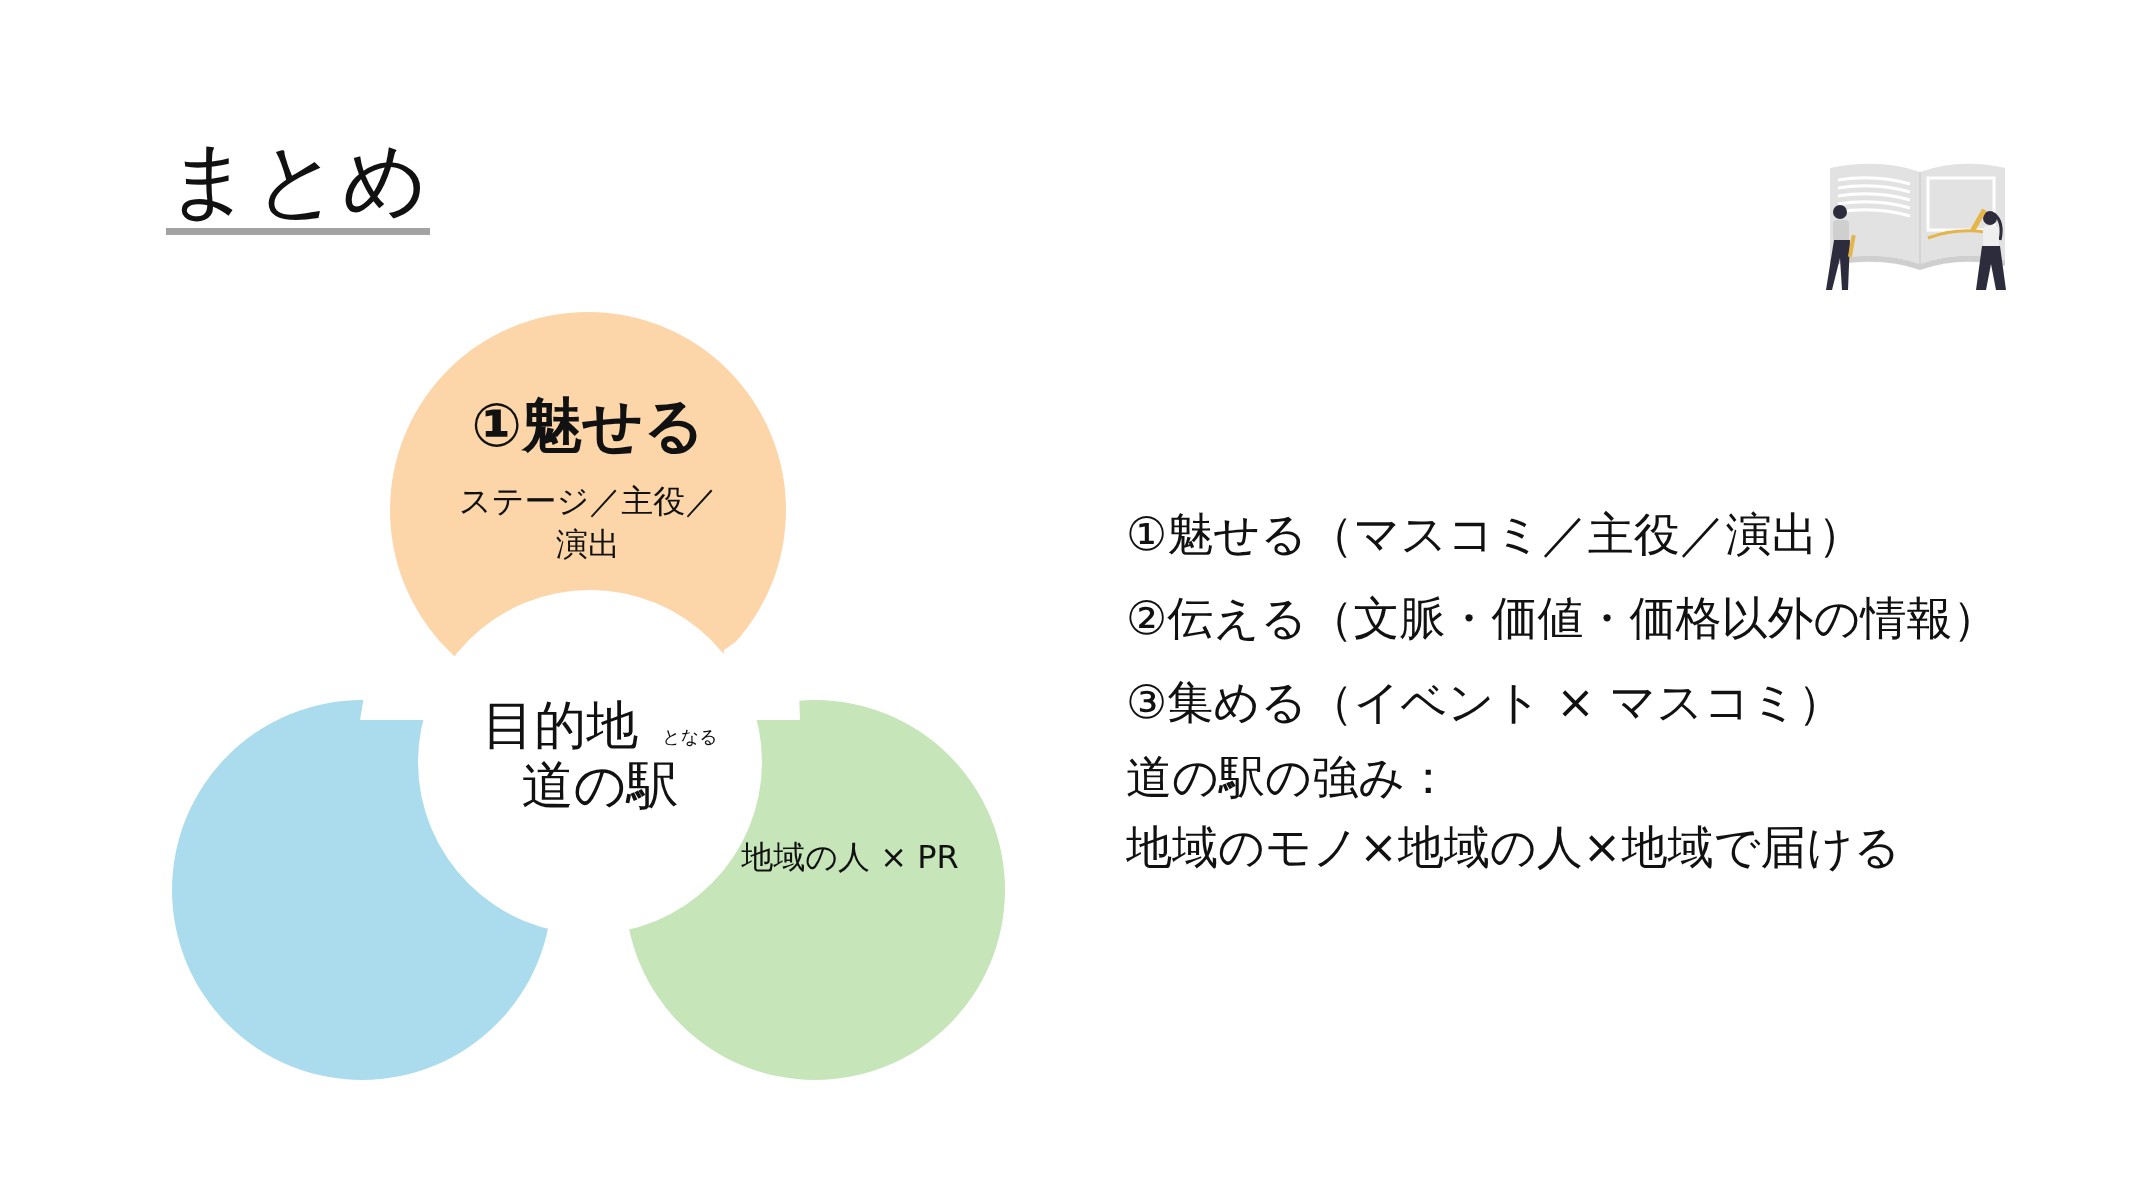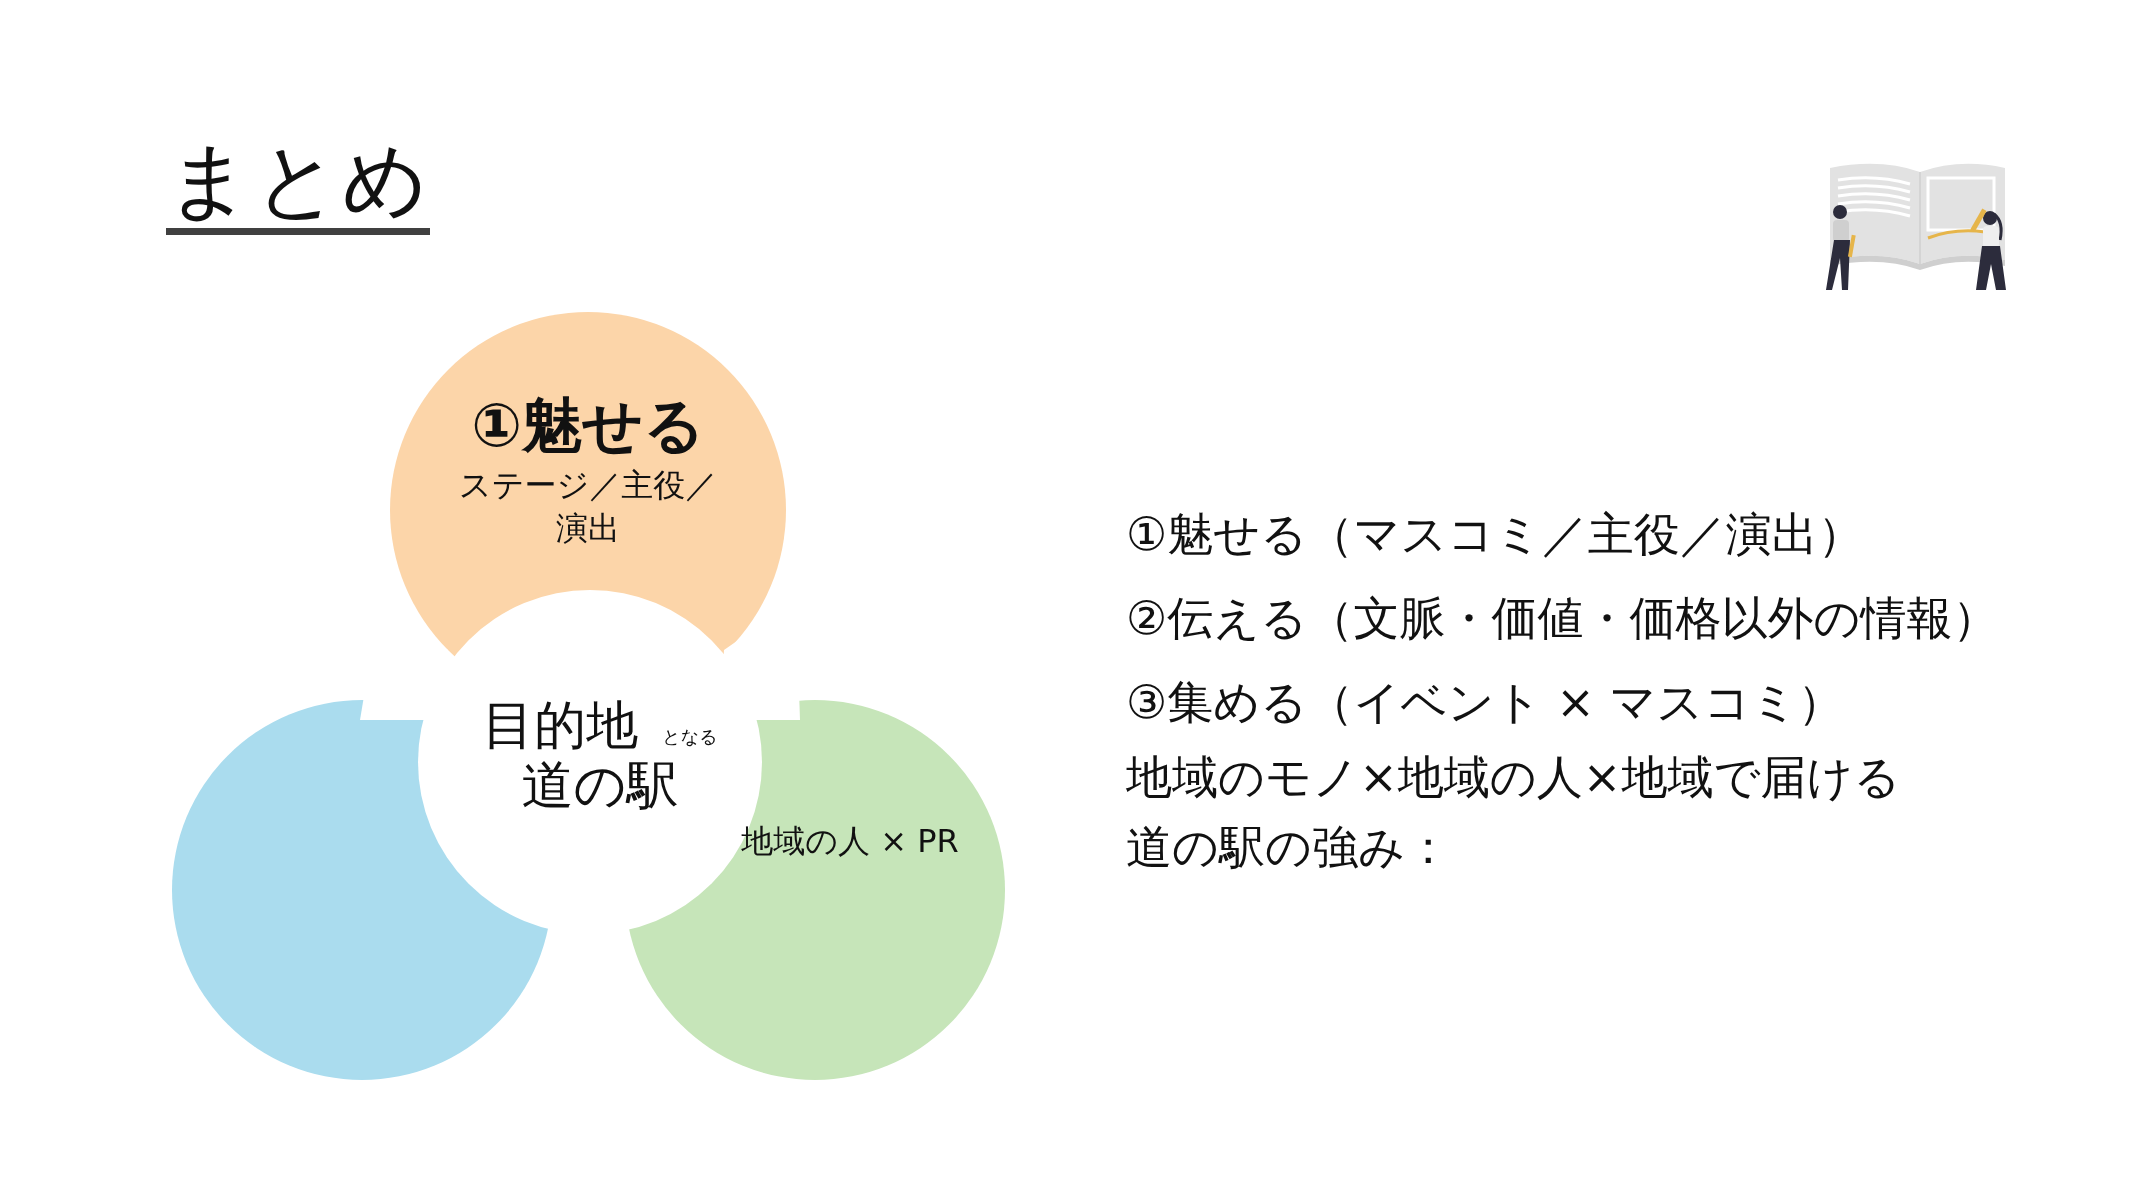--- a/index.html
+++ b/index.html
@@ -4,28 +4,28 @@
   <style>
     html, body { margin: 0; padding: 0; background: #ffffff; }
     body {
       width: 2134px; height: 1200px; position: relative; overflow: hidden;
       font-family: "DejaVu Sans", "Liberation Sans", sans-serif; color: #111;
     }
     .slide-title {
       position: absolute; left: 166px; top: 138px;
       font-size: 84px; line-height: 1; font-weight: 400;
       letter-spacing: 2px;
-      border-bottom: 7px solid #404040; padding-bottom: 6px;
+      border-bottom: 7px solid #a3a3a3; padding-bottom: 6px;
     }
     .illustration { position: absolute; left: 1800px; top: 140px; width: 220px; height: 160px; }
     .diagram { position: absolute; left: 0; top: 0; width: 1100px; height: 1200px; }
     .diagram svg { position: absolute; left: 0; top: 0; }
     .lbl { position: absolute; text-align: center; white-space: nowrap; }
     .lbl .head { font-weight: 700; font-size: 60px; line-height: 1.1; }
-    .lbl .sub { font-size: 32px; line-height: 1.35; margin-top: 6px; }
+    .lbl .sub { font-size: 32px; line-height: 1.35; margin-top: 22px; }
     .center-lbl { position: absolute; left: 470px; top: 696px; width: 260px; text-align: center; }
     .center-lbl .l1 { font-size: 52px; line-height: 1.15; }
     .center-lbl .l1 small { font-size: 18px; margin-left: 24px; }
     .center-lbl .l2 { font-size: 52px; line-height: 1.15; }
     .summary { position: absolute; left: 1126px; top: 492px; }
     .summary .row { font-size: 46px; line-height: 84px; white-space: nowrap; }
     .summary .strength { margin-top: -2px; }
     .summary .strength div { font-size: 46px; line-height: 70px; white-space: nowrap; }
   </style>
 </head>
@@ -88,16 +88,16 @@
     <div class="l1"><span>目的地</span><small>となる</small></div>
     <div class="l2">道の駅</div>
   </div>
 </div>
 
 <div class="summary">
   <div class="row">①魅せる（マスコミ／主役／演出）</div>
   <div class="row">②伝える（文脈・価値・価格以外の情報）</div>
   <div class="row">③集める（イベント × マスコミ）</div>
   <div class="strength">
+    <div>道の駅の強み：</div>
     <div>地域のモノ×地域の人×地域で届ける</div>
-    <div>道の駅の強み：</div>
   </div>
 </div>
 
 </body></html>

